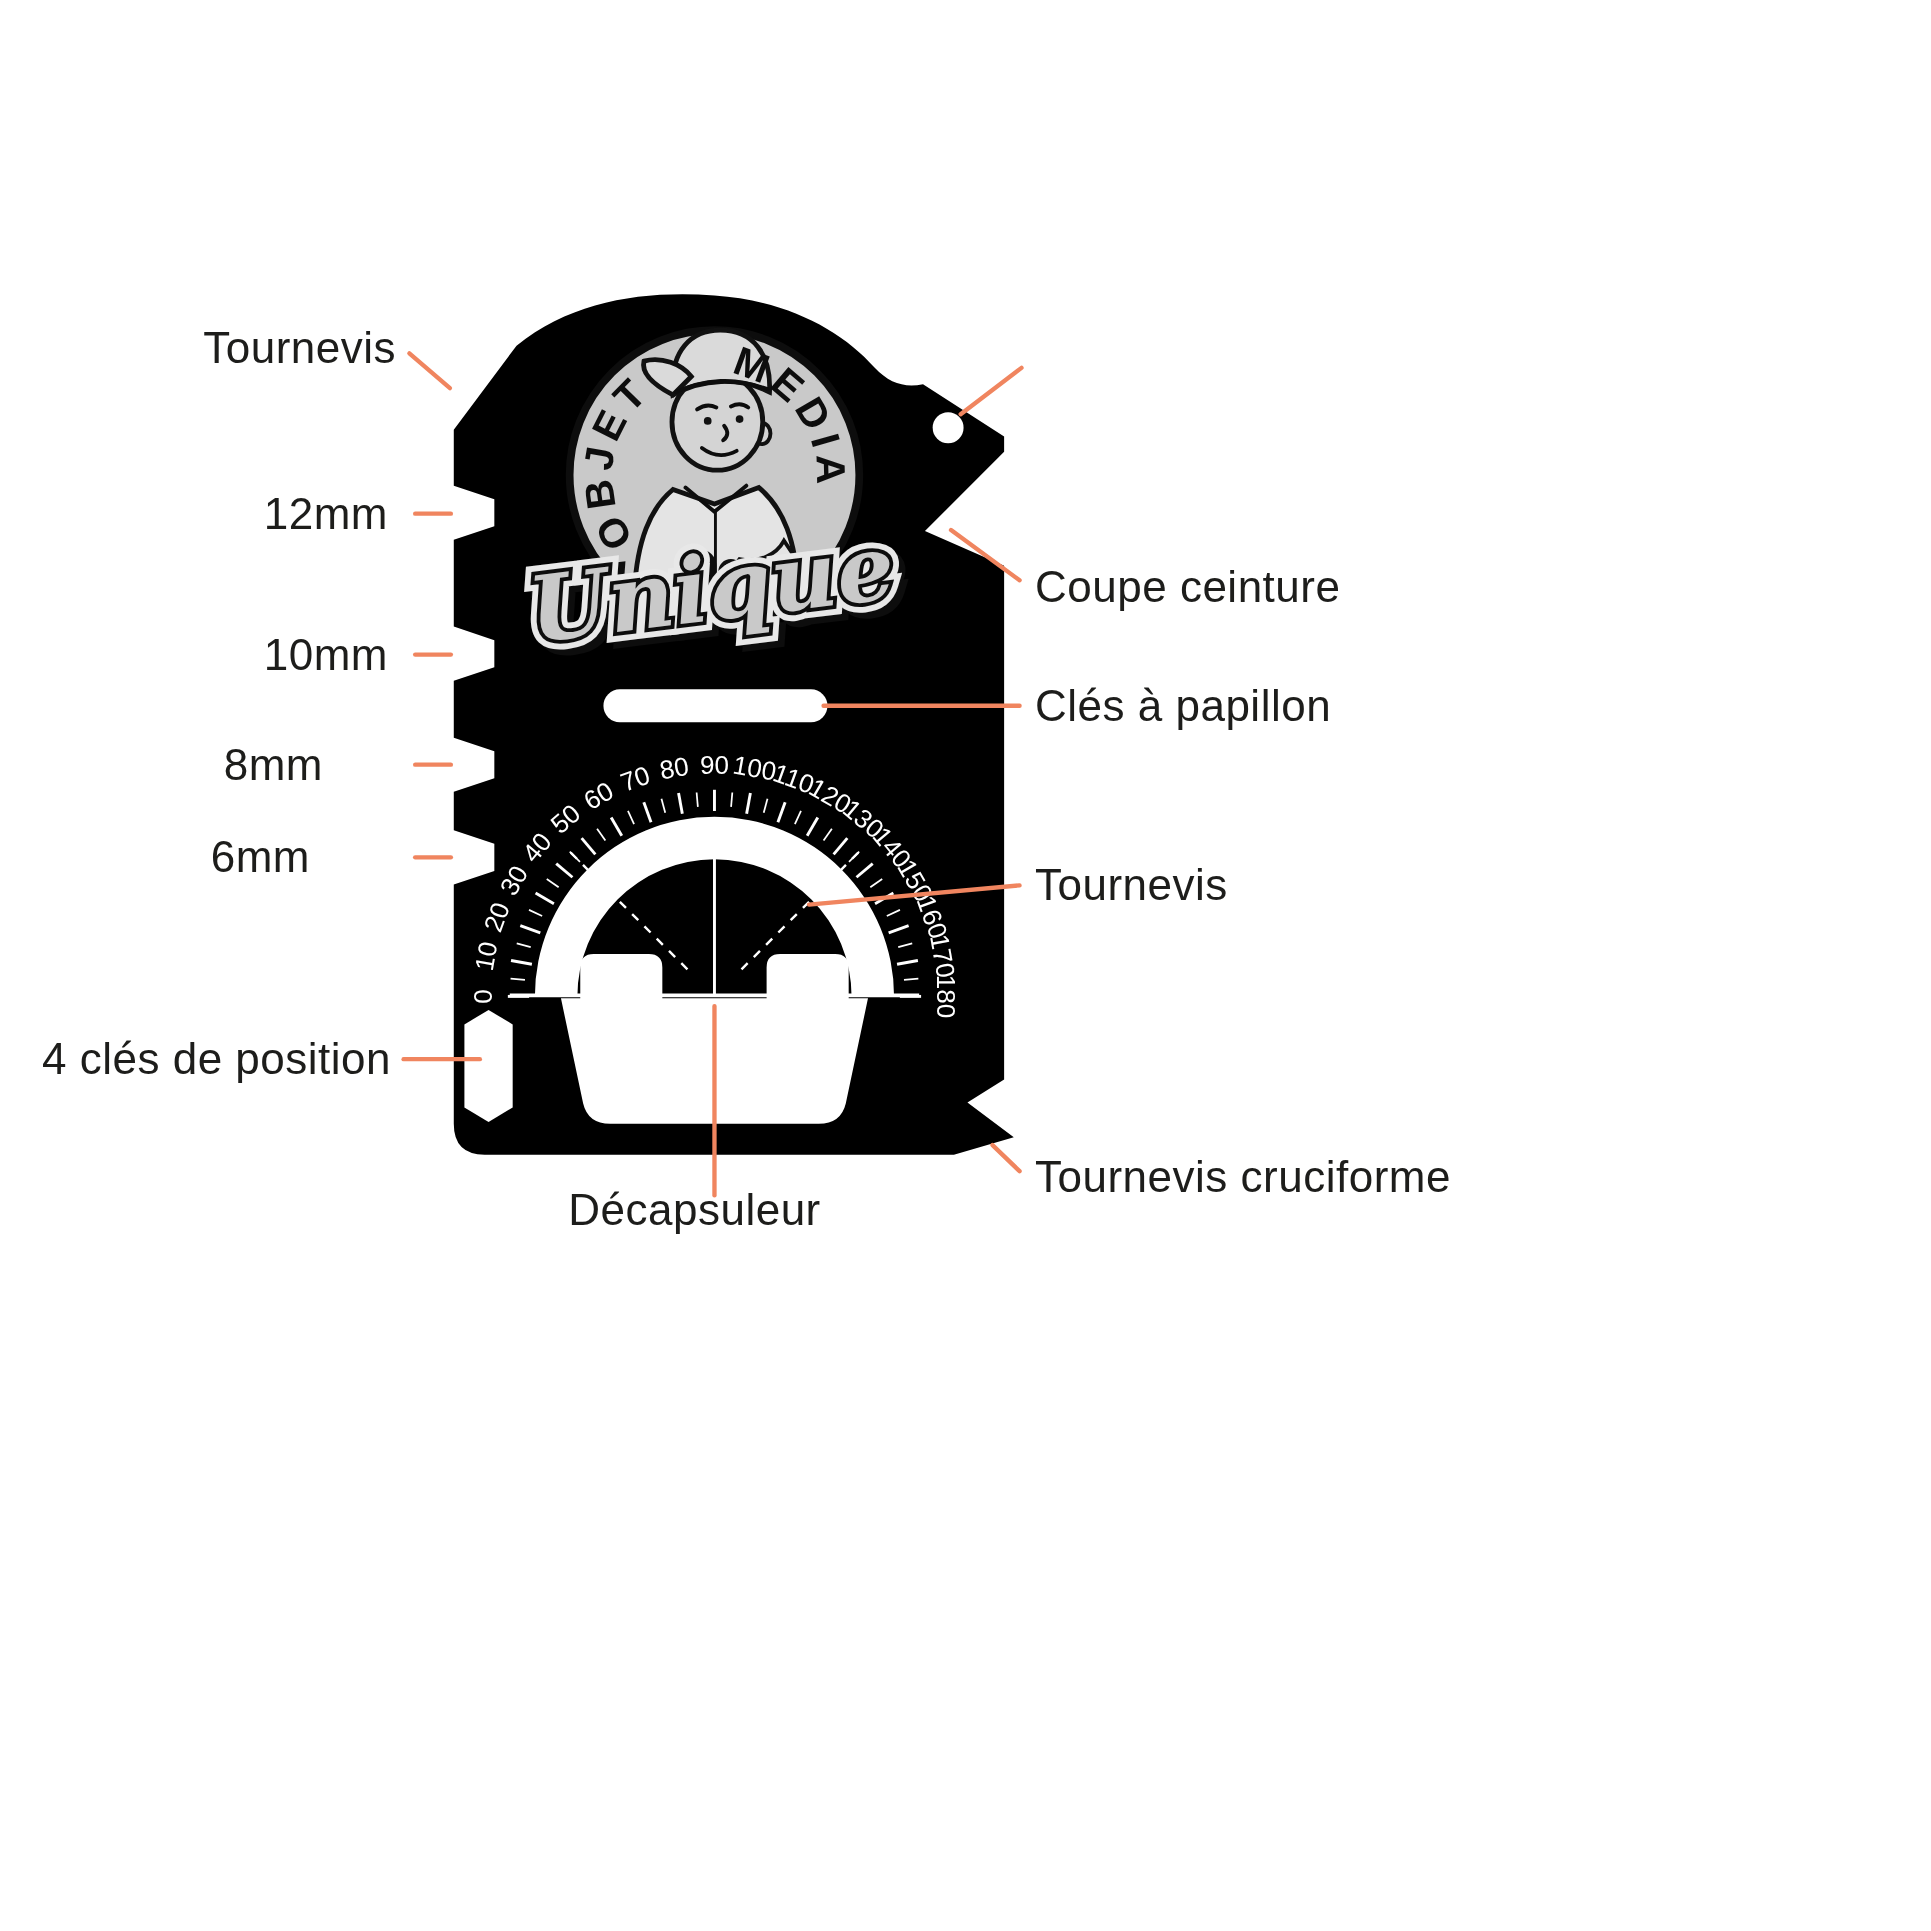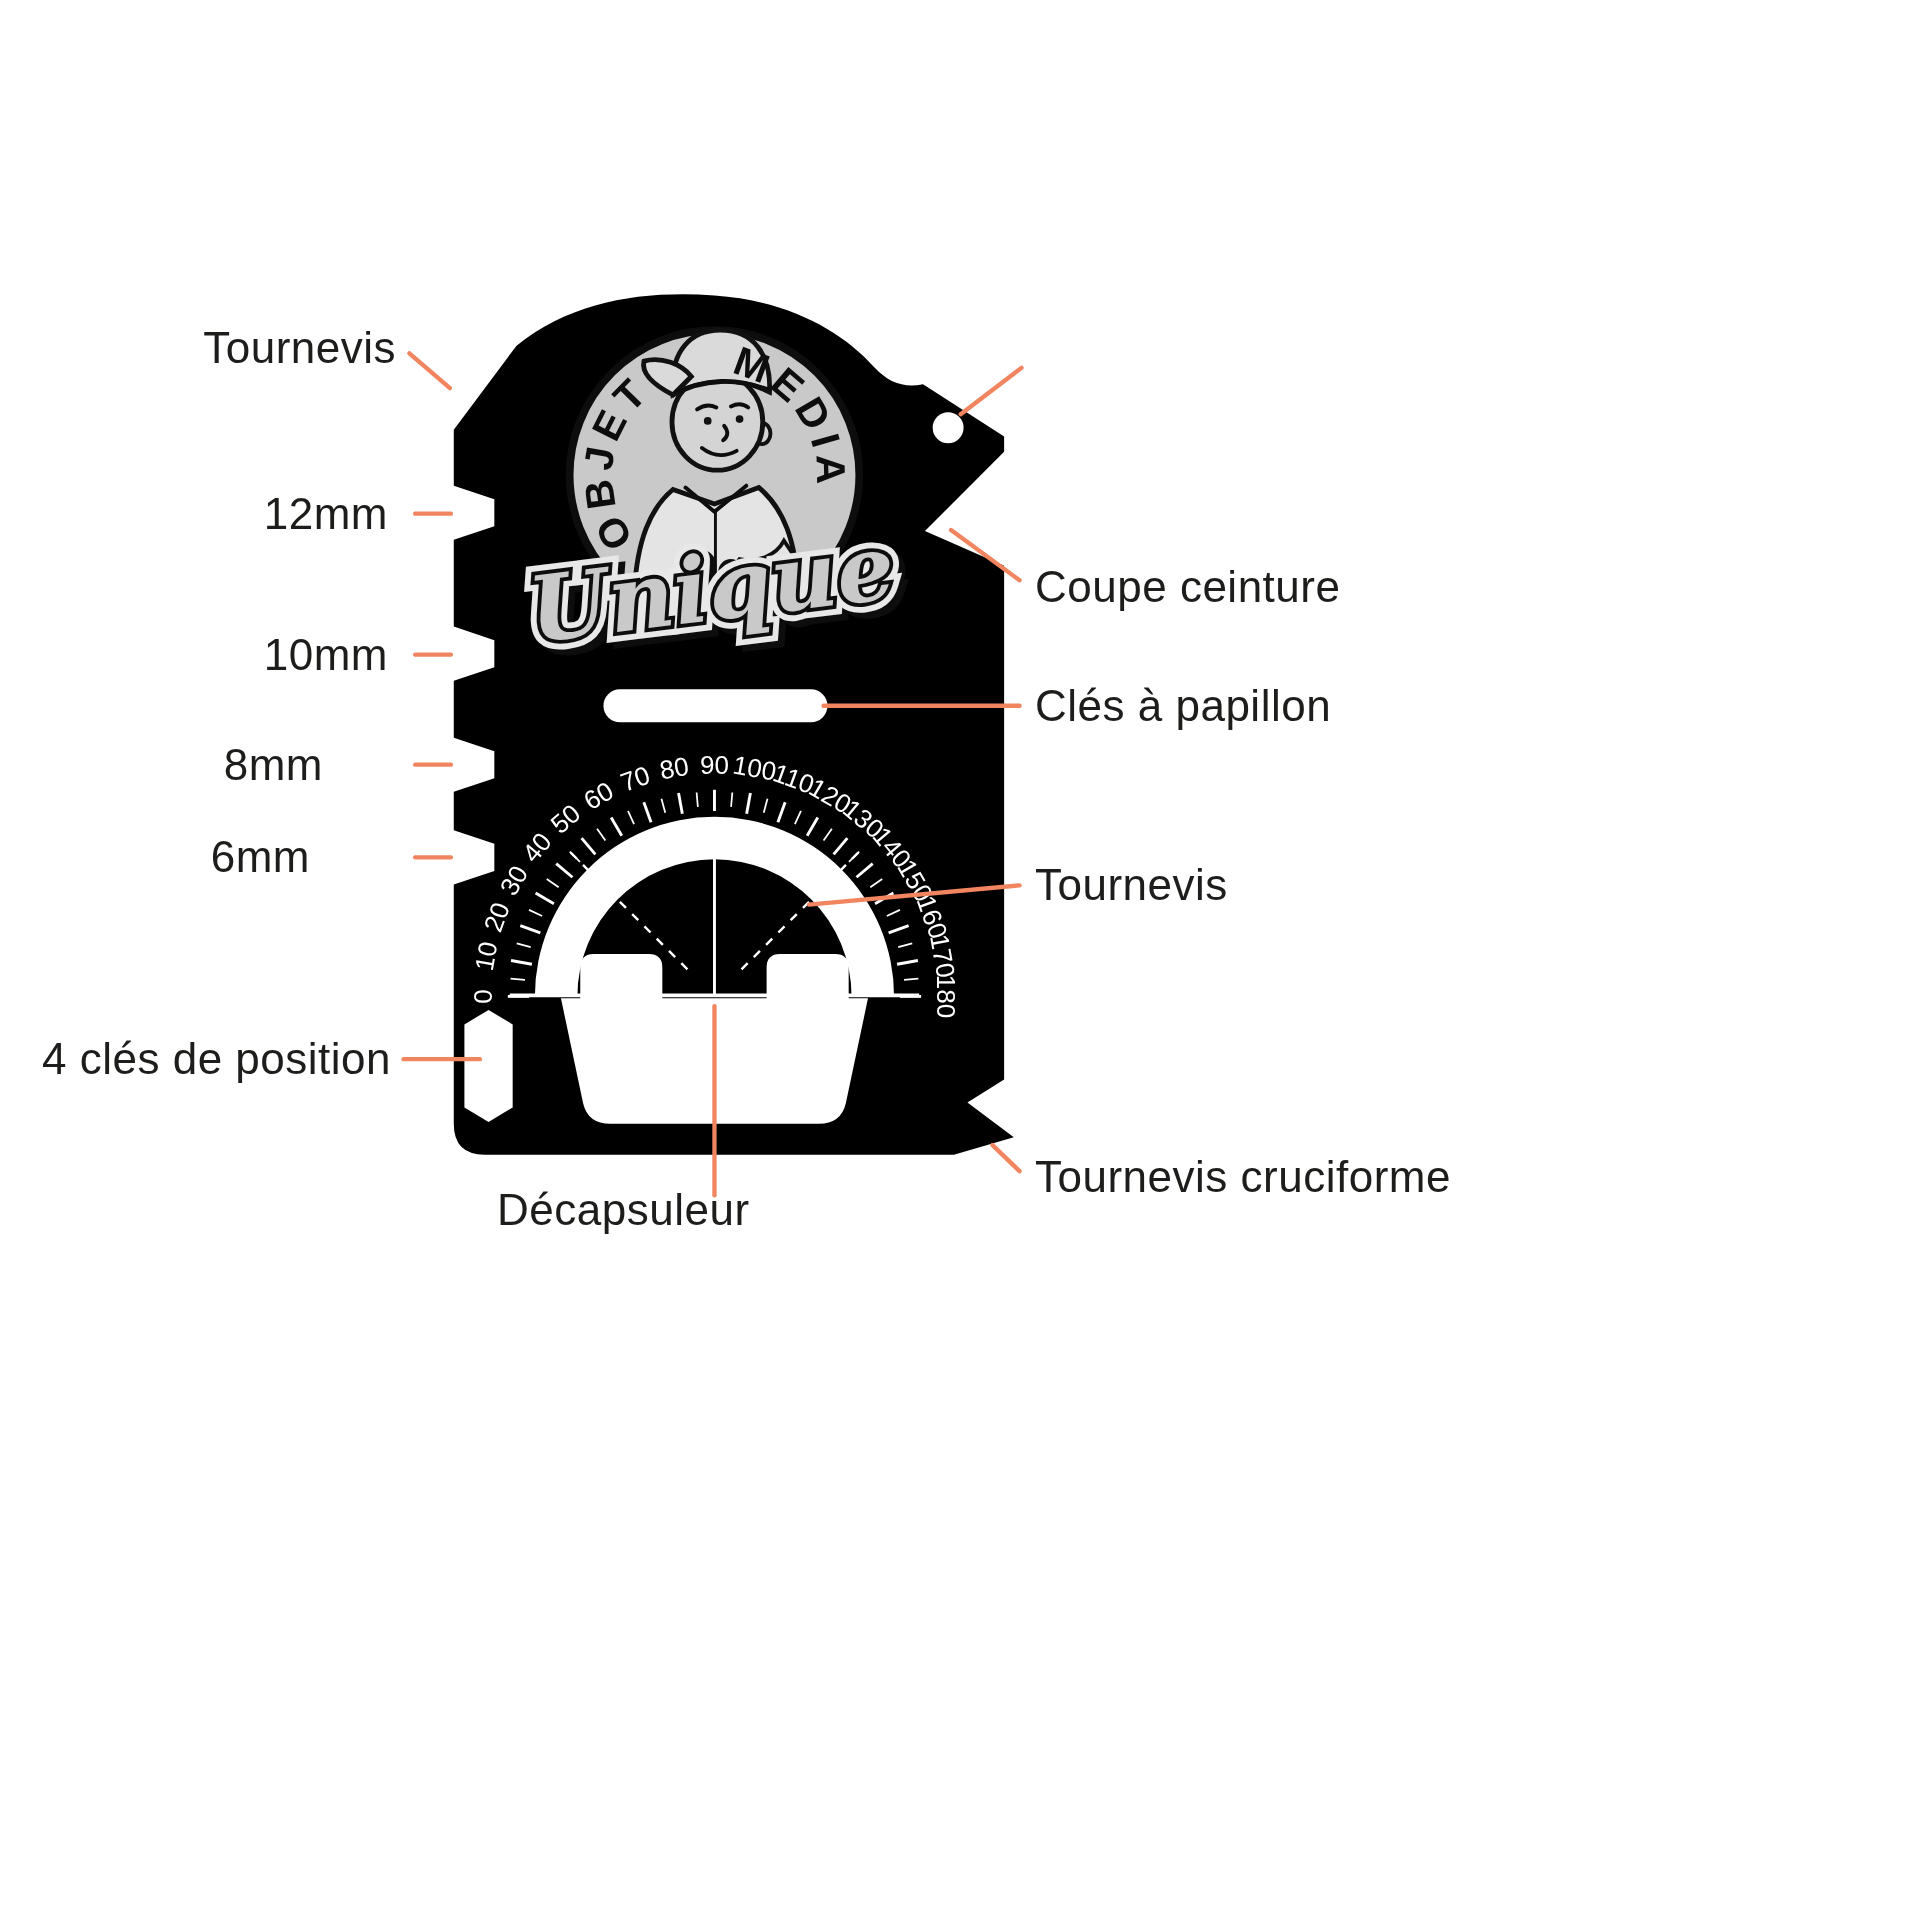--- a/index.html
+++ b/index.html
@@ -167,15 +167,15 @@
   <div class="callout r" style="right:1535px;top:321px">Tournevis</div>
   <div class="callout r" style="right:1543px;top:487px">12mm</div>
   <div class="callout r" style="right:1543px;top:628px">10mm</div>
   <div class="callout r" style="right:1608px;top:738px">8mm</div>
   <div class="callout r" style="right:1621px;top:830px">6mm</div>
   <div class="callout r" style="right:1540px;top:1032px">4 clés de position</div>
   <div class="callout" style="left:1035px;top:679px">Clés à papillon</div>
   <div class="callout" style="left:1035px;top:560px">Coupe ceinture</div>
   <div class="callout" style="left:1035px;top:858px">Tournevis</div>
   <div class="callout" style="left:1035px;top:1150px">Tournevis cruciforme</div>
-  <div class="callout" style="left:497px;top:1183px;width:483px;text-align:left">Décapsuleur</div>
+  <div class="callout" style="left:453px;top:1183px;width:483px;text-align:center">Décapsuleur</div>
 </div>
 
 
 </body></html>

